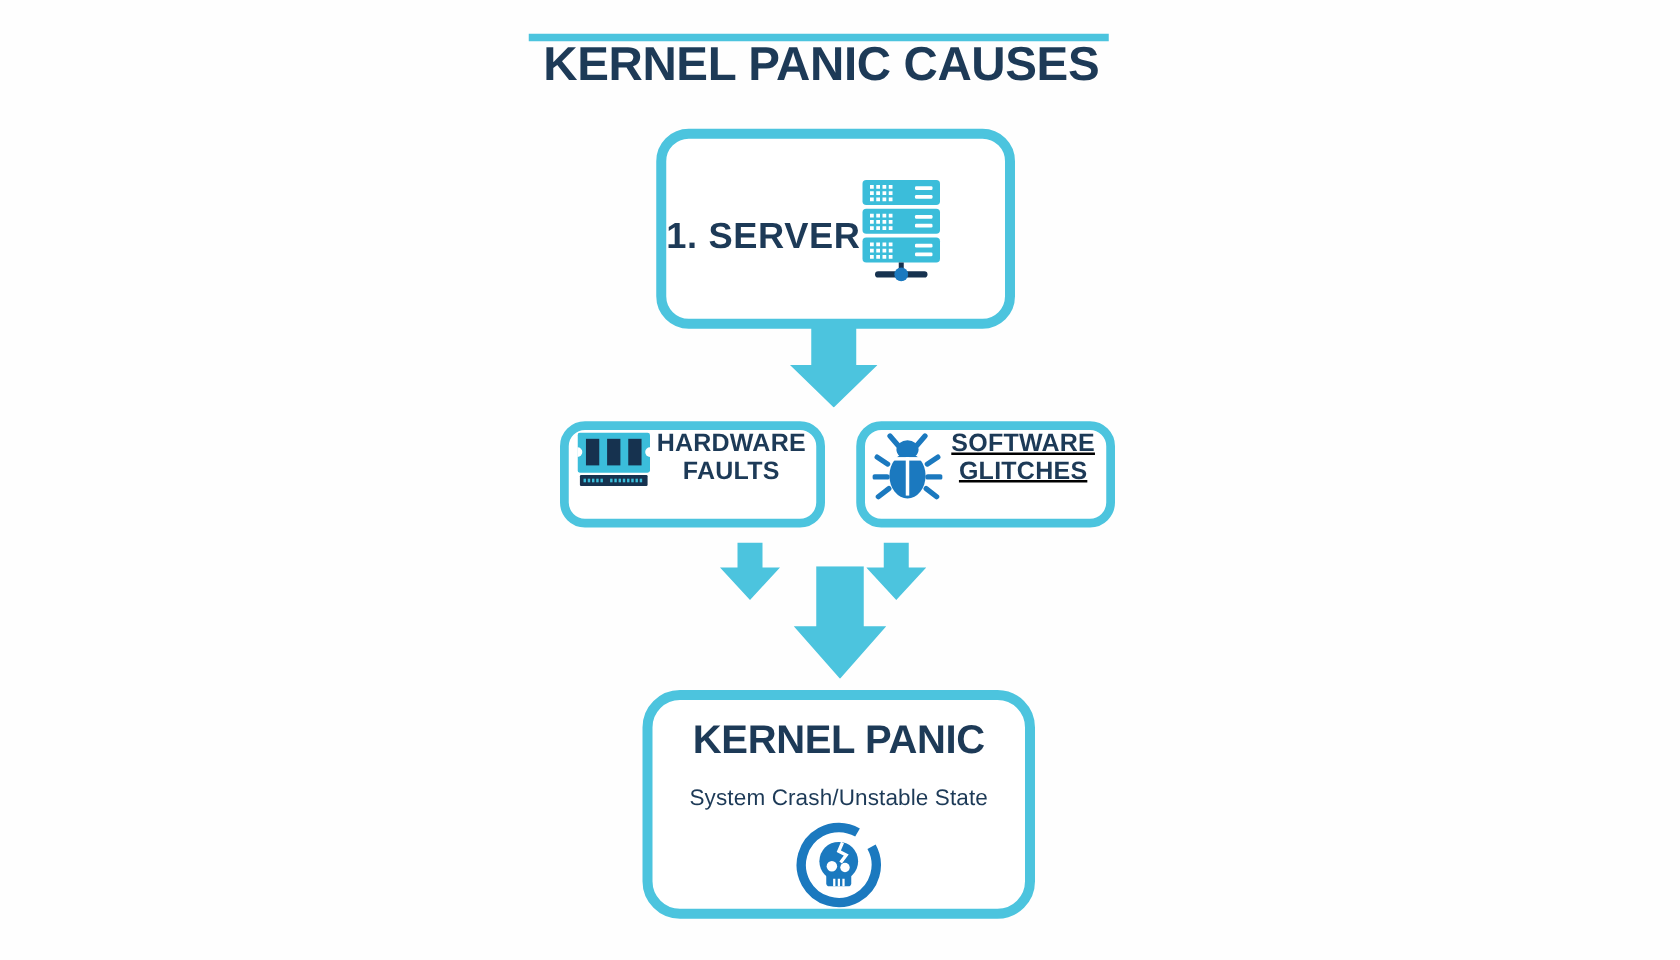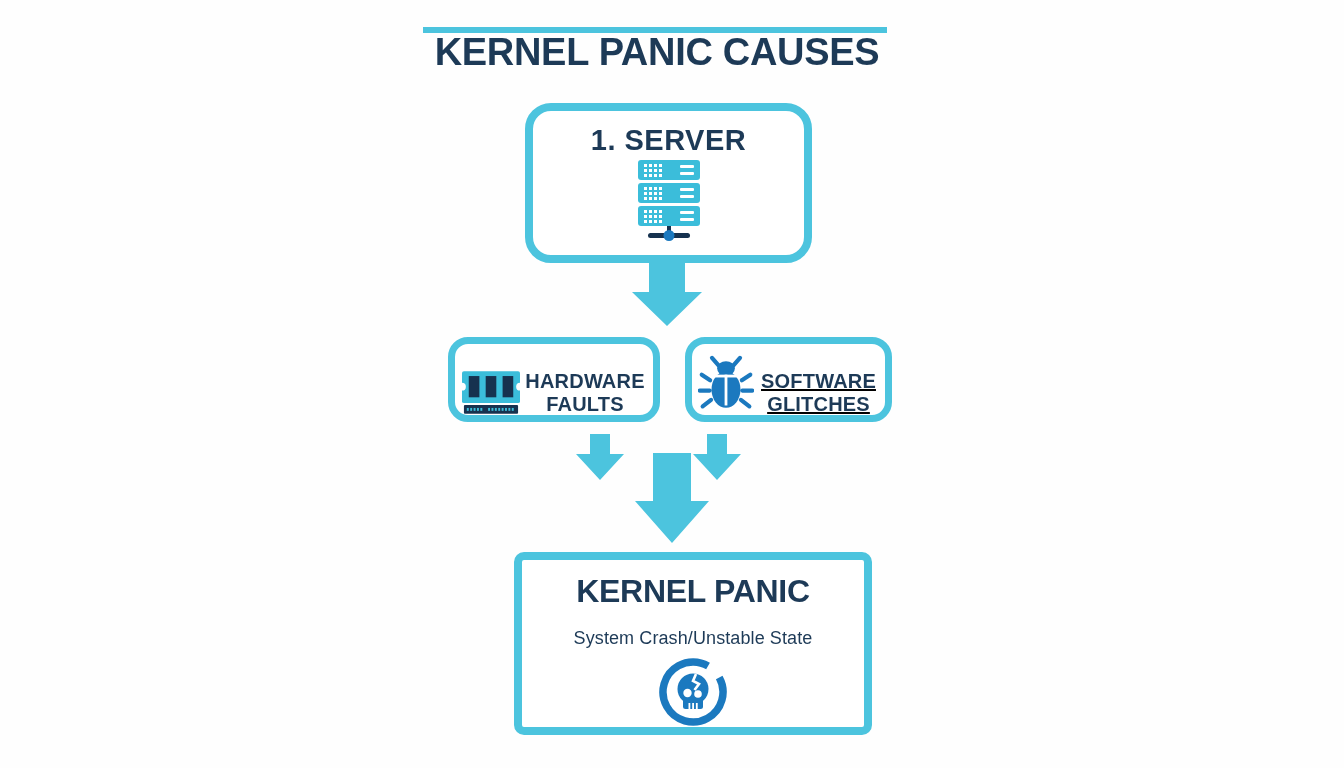--- a/index.html
+++ b/index.html
@@ -26,41 +26,41 @@
     left:377px;top:31px;width:560px;text-align:center;
     font-size:38px;font-weight:700;letter-spacing:-0.3px;
     color:var(--text-navy,#1D3A57);
   }
   .box{
     background:#fff;border-style:solid;border-color:var(--accent-cyan,#4CC4DE);
   }
   .server-box{
     left:525px;top:103px;width:287px;height:160px;
     border-width:8px;border-radius:26px;
-    display:flex;flex-direction:column;align-items:center;
+    display:flex;align-items:center;
   }
   .server-label{
     margin-top:13px;font-size:29px;font-weight:700;letter-spacing:0.5px;
     color:var(--text-navy,#1D3A57);
   }
   .server-box svg{margin-top:3px;}
   .cause-box{
     top:337px;height:85px;border-width:7px;border-radius:20px;
-    display:flex;align-items:flex-end;justify-content:center;gap:4px;
+    display:flex;align-items:flex-start;justify-content:center;gap:4px;
   }
   .hw-box{left:448px;width:212px;}
   .sw-box{left:685px;width:207px;text-decoration:underline;}
   .cause-label{
     width:122px;text-align:center;
     font-size:20px;font-weight:700;line-height:1.12;letter-spacing:0.2px;
     color:var(--text-navy,#1D3A57);
   }
   .kernel-box{
-    left:514px;top:552px;width:358px;height:183px;
-    border-width:8px;border-radius:10px;
+    left:514px;top:552px;width:314px;height:183px;
+    border-width:8px;border-radius:30px;
     display:flex;flex-direction:column;align-items:center;justify-content:flex-end;
   }
   .kernel-title{
     margin-top:13px;font-size:32px;font-weight:700;letter-spacing:-0.3px;
     color:var(--text-navy,#1D3A57);
   }
   .kernel-sub{
     margin-top:18px;font-size:18px;font-weight:400;letter-spacing:0.1px;
     color:var(--text-navy,#1D3A57);
   }

